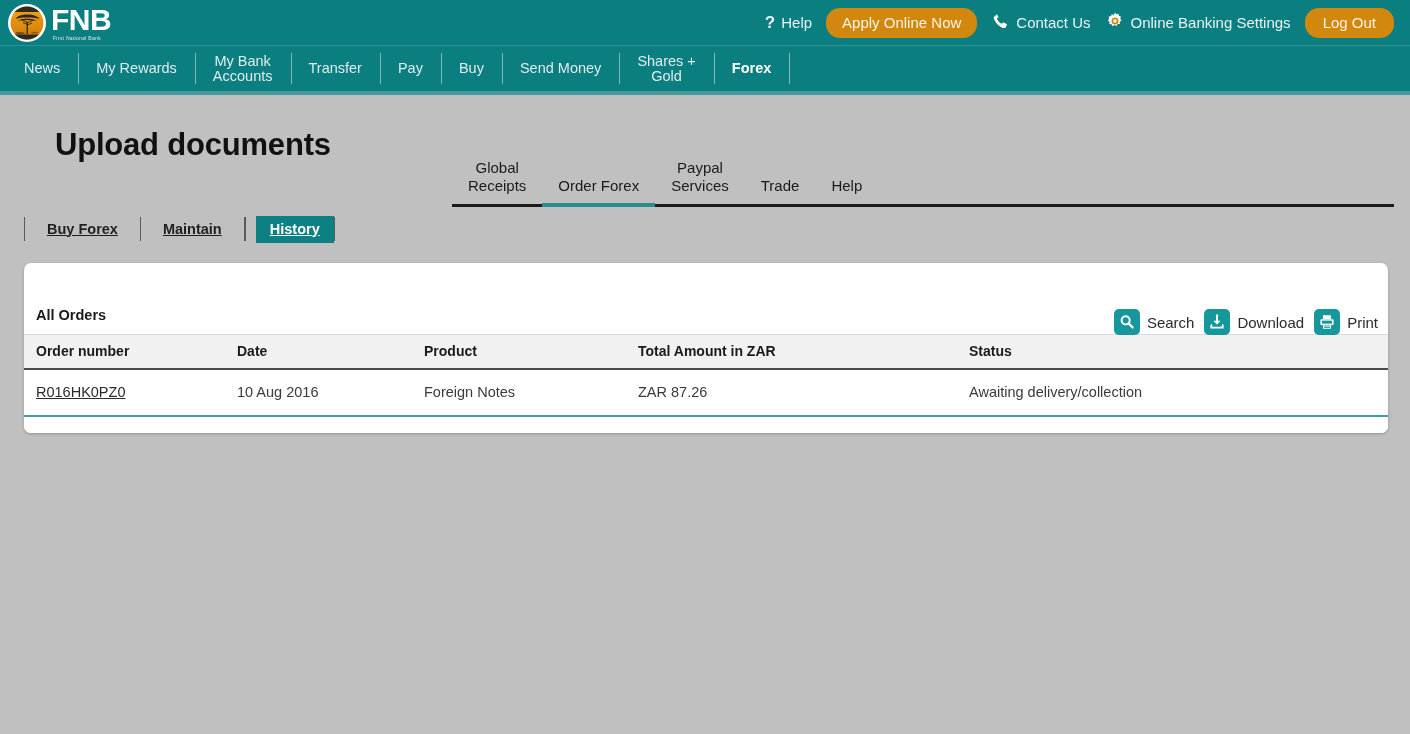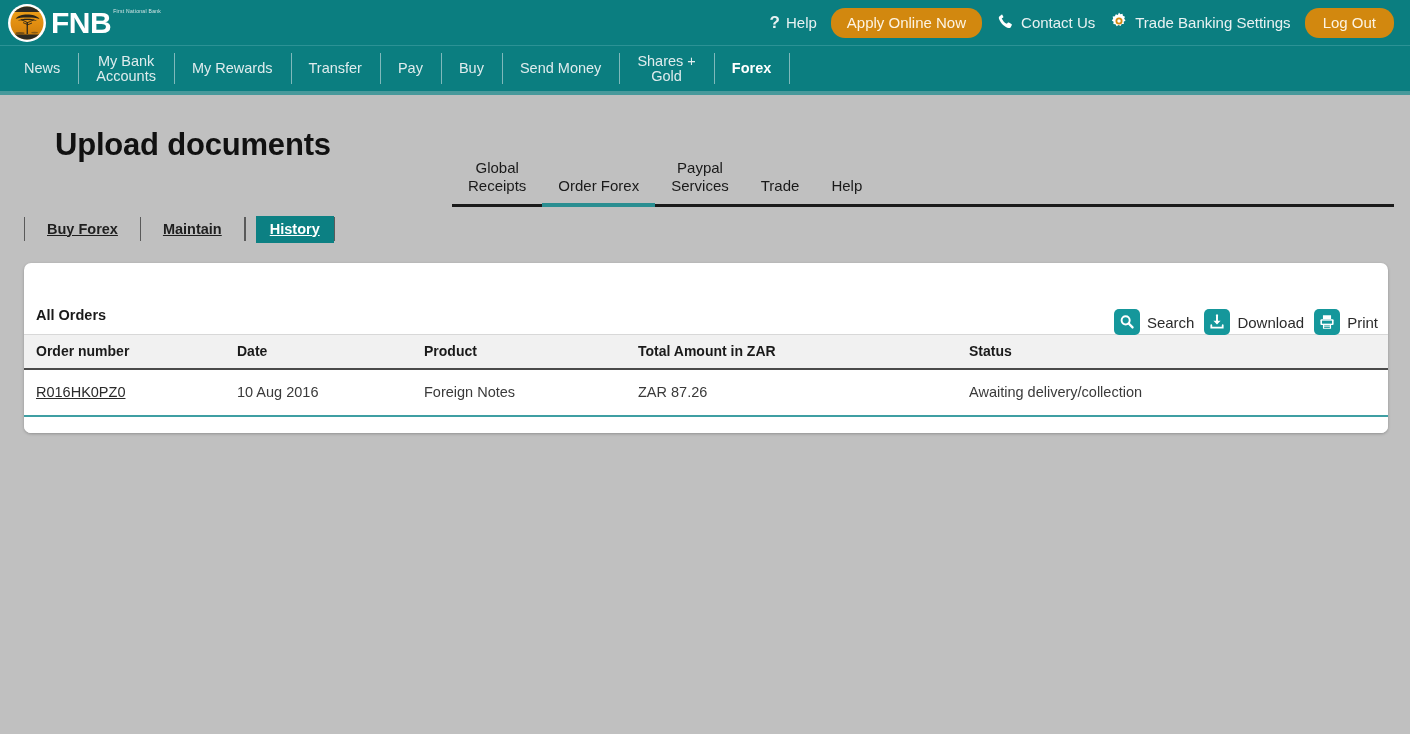--- a/index.html
+++ b/index.html
@@ -20,21 +20,21 @@
     padding: 0 16px 0 8px;
   }
   .logo-wrap { display: flex; align-items: center; gap: 5px; }
   .logo-badge {
     width: 38px; height: 38px; border-radius: 50%;
     background: #ffffff;
     display: flex; align-items: center; justify-content: center;
     overflow: hidden;
     flex: 0 0 auto;
   }
-  .logo-text-wrap { display: flex; flex-direction: row; line-height: 1; }
+  .logo-text-wrap { display: flex; flex-direction: column; line-height: 1; }
   .logo-word {
     font-size: 30px; font-weight: bold; color: #ffffff;
     letter-spacing: -0.5px; font-family: "Liberation Sans", sans-serif;
   }
   .logo-tag {
     font-size: 5px; color: #d8e8e8; letter-spacing: 0.3px;
     margin-top: 1px; margin-left: 2px;
   }
   .top-right {
     margin-left: auto;
@@ -278,32 +278,32 @@
     <div class="tr-item">
       <span>
         <svg width="20" height="20" viewBox="0 0 24 24" aria-hidden="true">
           <path d="M12 1.8 l1.6 2.1 2.6 -0.7 0.5 2.6 2.5 1 -1 2.5 1.7 2 -2.2 1.5 0.1 2.7
                    -2.6 0.2 -1.3 2.3 -2.4 -1.1 -2.3 1.3 -1.4 -2.2 -2.6 -0.4 0.3 -2.6
                    -2.1 -1.6 1.6 -2.1 -0.6 -2.6 2.6 -0.5 1.2 -2.3 2.4 1 z" fill="#ffffff"></path>
           <circle cx="12" cy="12" r="4.2" fill="#d2880f"></circle>
           <circle cx="12" cy="12" r="2.1" fill="#ffffff"></circle>
         </svg>
       </span>
-      <span>Trade Banking Settings</span>
+      <span>Online Banking Settings</span>
     </div>
 
     <div class="pill logout">Log Out</div>
   </div>
 </div>
 
 <div class="main-nav">
   <div class="nav-item">News</div>
+  <div class="nav-item">My Rewards</div>
   <div class="nav-item">My Bank
 Accounts</div>
-  <div class="nav-item">My Rewards</div>
   <div class="nav-item">Transfer</div>
   <div class="nav-item">Pay</div>
   <div class="nav-item">Buy</div>
   <div class="nav-item">Send Money</div>
   <div class="nav-item">Shares +
 Gold</div>
   <div class="nav-item active">Forex</div>
   <div class="nav-end"></div>
 </div>
 <div class="nav-underline"></div>

